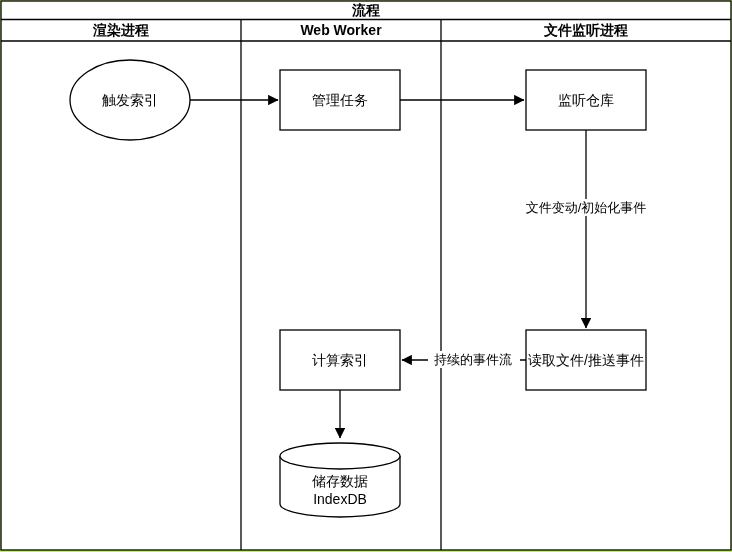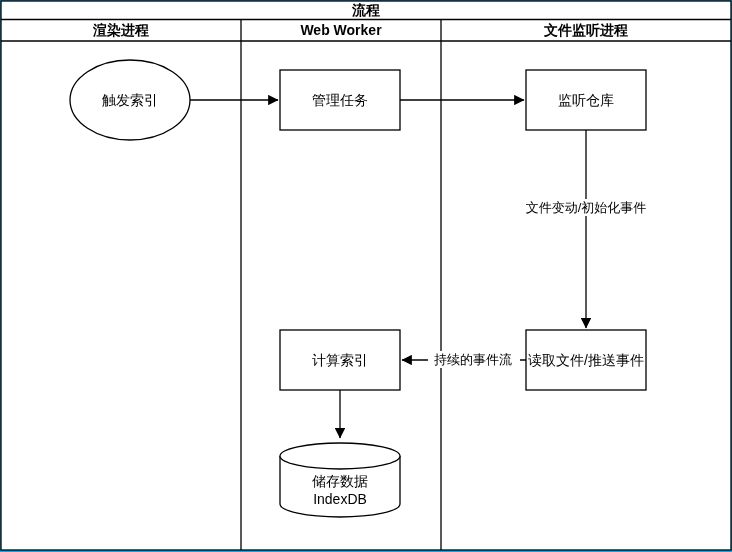--- a/index.html
+++ b/index.html
@@ -5,21 +5,21 @@
   html, body {
     margin: 0;
     padding: 0;
     background: #ffffff;
     font-family: "Liberation Sans", "DejaVu Sans", sans-serif;
   }
   #canvas {
     position: relative;
     width: 732px;
     height: 552px;
-    background: #0ea5e9;
+    background: #bef264;
     overflow: hidden;
   }
   svg text {
     font-family: "Liberation Sans", "DejaVu Sans", sans-serif;
     fill: #000000;
   }
   .node-label { font-size: 14px; }
   .edge-label { font-size: 13px; }
   .lane-label, .pool-title { font-size: 14px; font-weight: bold; }
 </style>

